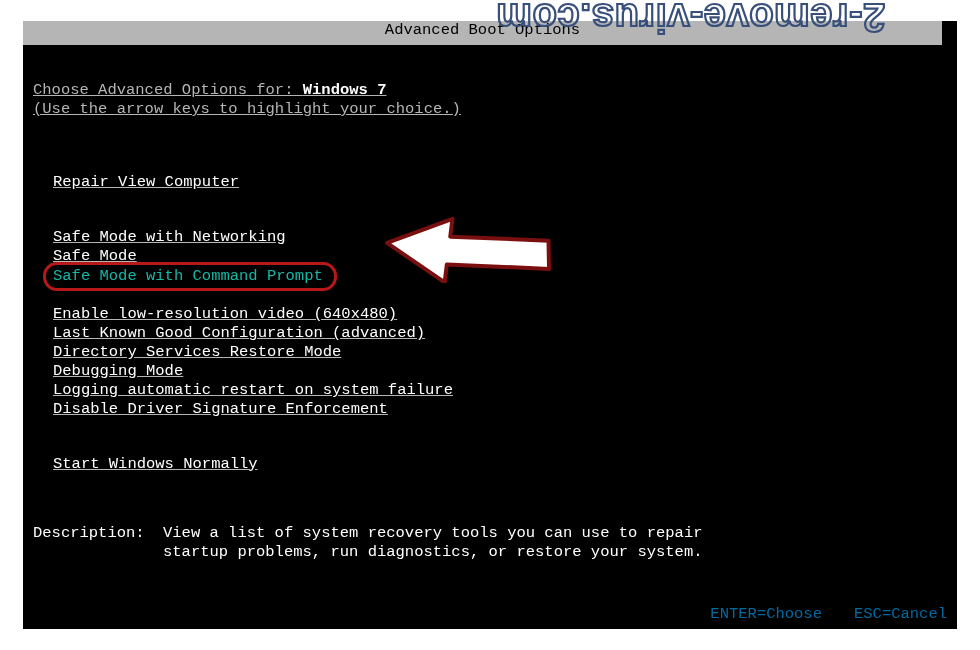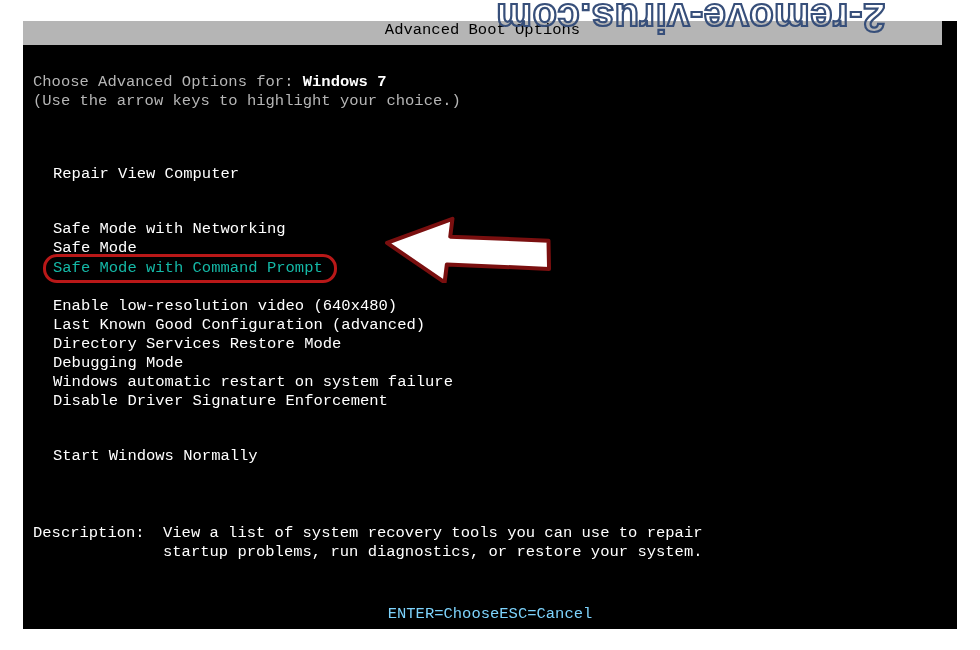--- a/index.html
+++ b/index.html
@@ -47,22 +47,23 @@
     height: 24px;
     background: #b5b5b5;
     color: #000000;
     text-align: center;
     padding-top: 0;
     font-weight: normal;
   }
 
   .content {
     position: absolute;
-    left: 10px; top: 52px;
+    left: 10px; top: 60px;
     right: 10px;
+    text-decoration: underline;
   }
 
   .white { color: #14b8a6; }
   .os { color: #ffffff; font-weight: bold; }
   .opt { color: #ffffff; margin-left: 20px; white-space: pre; }
 
   .gap-lg { height: 54px; }
   .gap-md { height: 36px; }
   .gap-sm { height: 18px; }
 
@@ -98,23 +99,24 @@
     display: flex;
     color: #ffffff;
   }
   .desc .label { width: 130px; }
   .desc .body { white-space: pre; }
 
   .footer {
     position: absolute;
     left: 10px; right: 10px;
     bottom: 5px;
-    color: #7dd3fc;
+    color: #0369a1;
     display: flex;
-    justify-content: center;
+    justify-content: flex-end;
+    gap: 32px;
   }
 </style>
 </head>
 <body>
 
 <div class="watermark">2-remove-virus.com</div>
 
 <div class="console">
 
   <div class="titlebar">
@@ -139,21 +141,21 @@
     <div>
       <span class="highlighted white">Safe Mode with Command Prompt</span>
     </div>
 
     <div class="gap-sm"></div>
 
     <div class="opt">Enable low-resolution video (640x480)</div>
     <div class="opt">Last Known Good Configuration (advanced)</div>
     <div class="opt">Directory Services Restore Mode</div>
     <div class="opt">Debugging Mode</div>
-    <div class="opt">Windows automatic restart on system failure</div>
+    <div class="opt">Logging automatic restart on system failure</div>
     <div class="opt">Disable Driver Signature Enforcement</div>
 
     <div class="gap-md"></div>
 
     <div class="opt">Start Windows Normally</div>
 
   </div>
 
   <div class="arrow">
     <svg viewBox="0 0 180 70" width="180" height="70">

